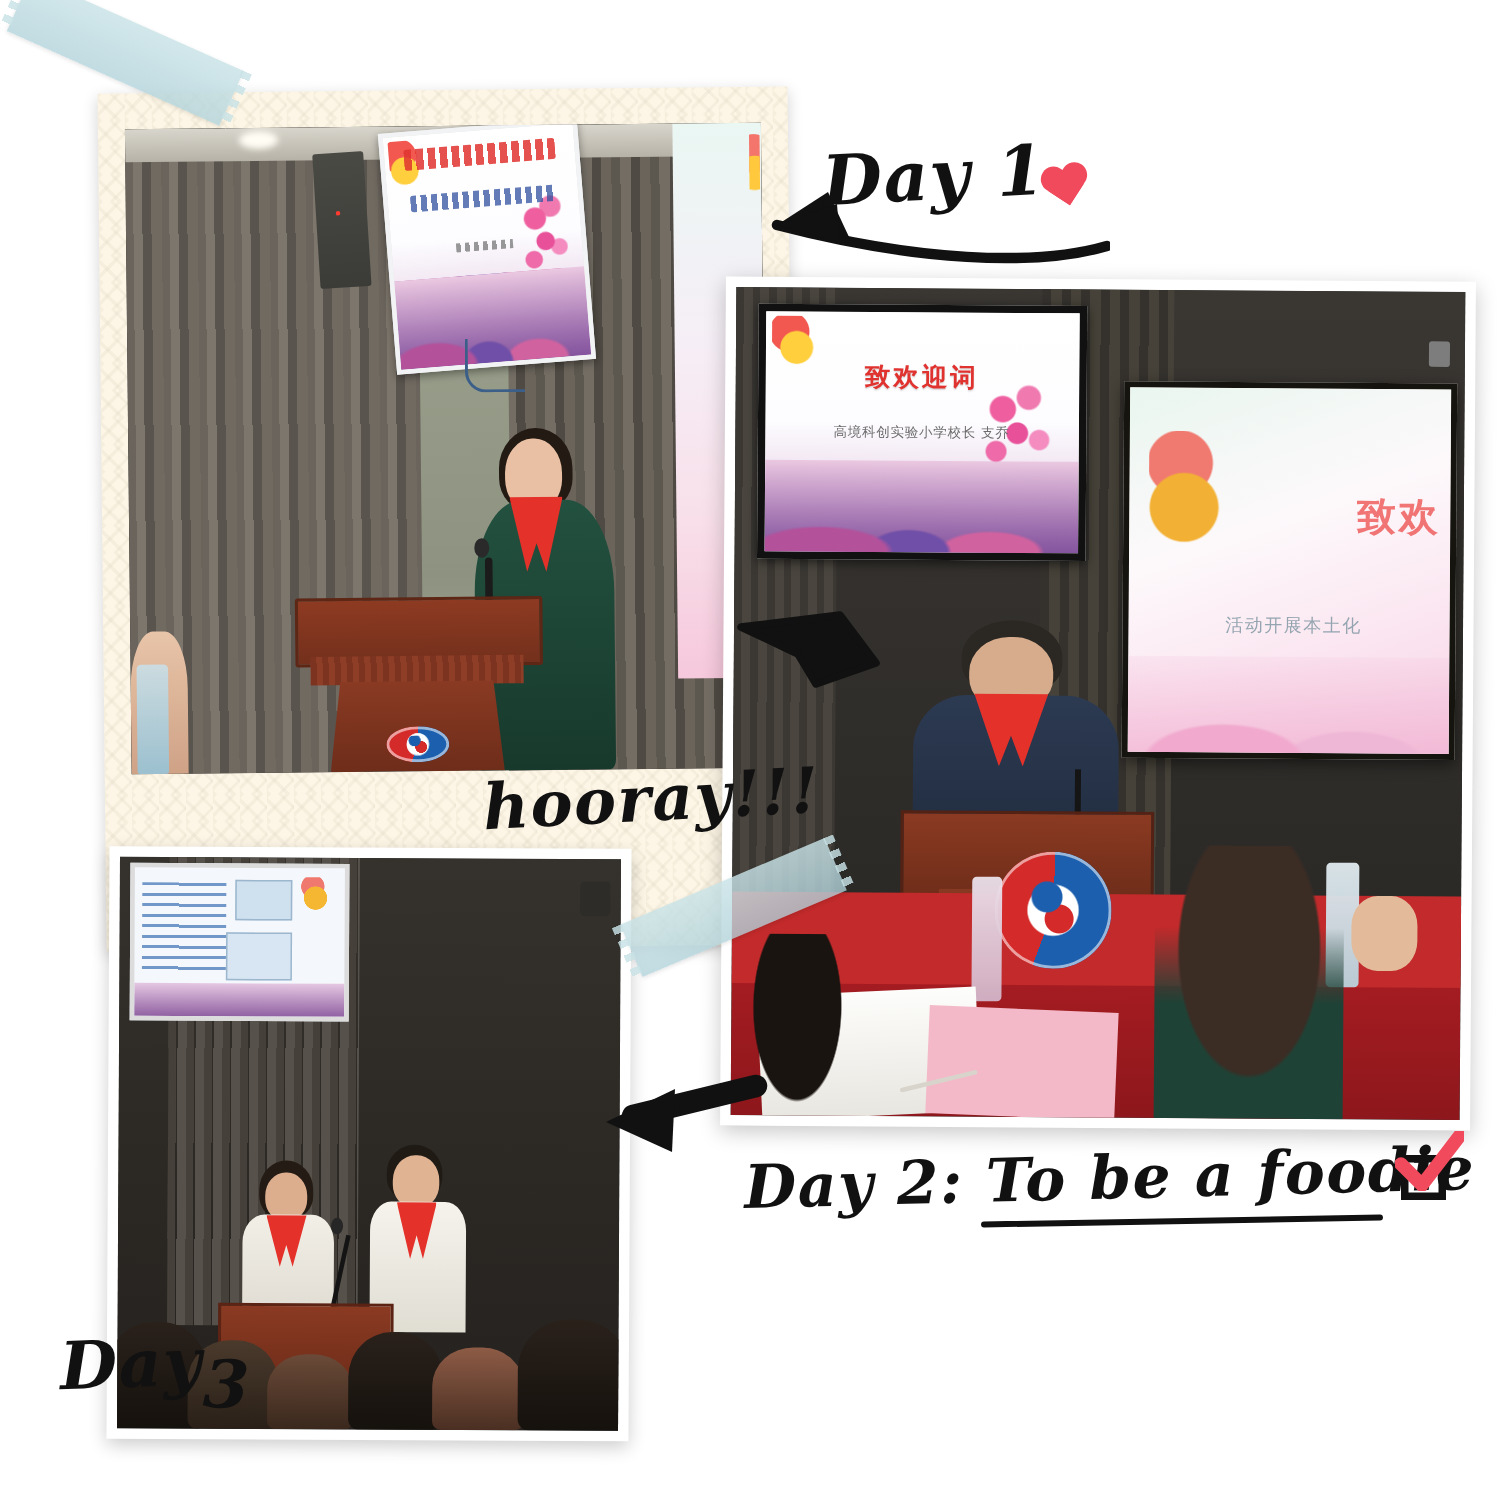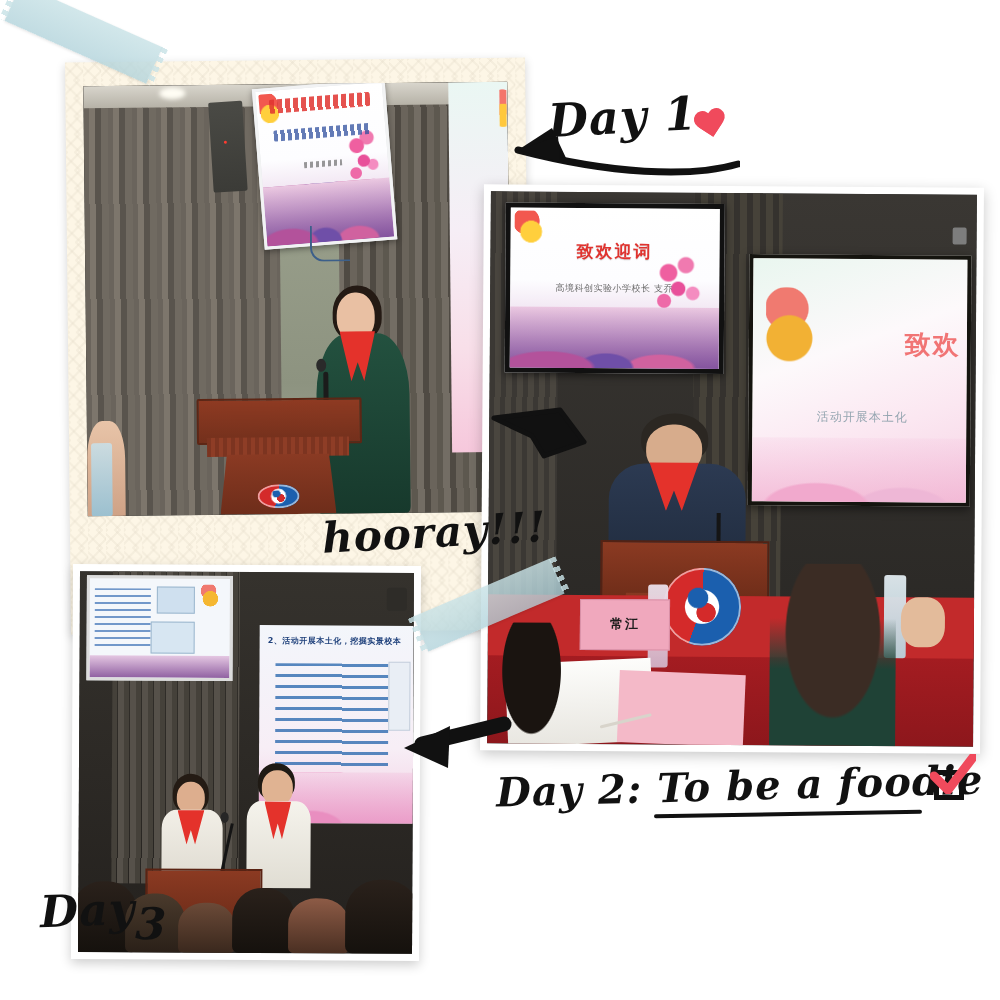--- a/index.html
+++ b/index.html
@@ -654,23 +654,20 @@
           <div class="p2-podium-base">
             <div class="emblem p2-emblem"></div>
           </div>
         </div>
 
         <div class="p2-table"></div>
         <div class="p2-tablecloth"></div>
         <div class="emblem p2-logo-wall"></div>
         <div class="p2-bottle-a"></div>
         <div class="p2-bottle-b"></div>
-        <div class="p2-nameplate">
-          <span>常江</span>
-        </div>
         <div class="p2-paper"></div>
         <div class="p2-paper2"></div>
         <div class="p2-pen"></div>
         <div class="p2-back-head2"></div>
         <div class="p2-back-head"></div>
         <div class="p2-hand"></div>
       </div>
     </div>
   </div>
 
@@ -683,26 +680,20 @@
         <div class="p3-tv">
           <div class="p3-tv-lines"></div>
           <div class="p3-tv-img1"></div>
           <div class="p3-tv-img2"></div>
           <div class="p3-tv-star"></div>
           <div class="p3-tv-city"></div>
         </div>
 
         <div class="p3-proj"></div>
 
-        <div class="p3-screen">
-          <div class="p3-screen-head">2、活动开展本土化，挖掘实景校本</div>
-          <div class="p3-screen-body"></div>
-          <div class="p3-screen-thumb"></div>
-          <div class="p3-screen-city"></div>
-        </div>
 
         <div class="person" id="p3-girl">
           <div class="p-hair"></div>
           <div class="p-head"></div>
           <div class="p-body"></div>
           <div class="p-scarf"></div>
         </div>
         <div class="person" id="p3-boy">
           <div class="p-hair"></div>
           <div class="p-head"></div>

